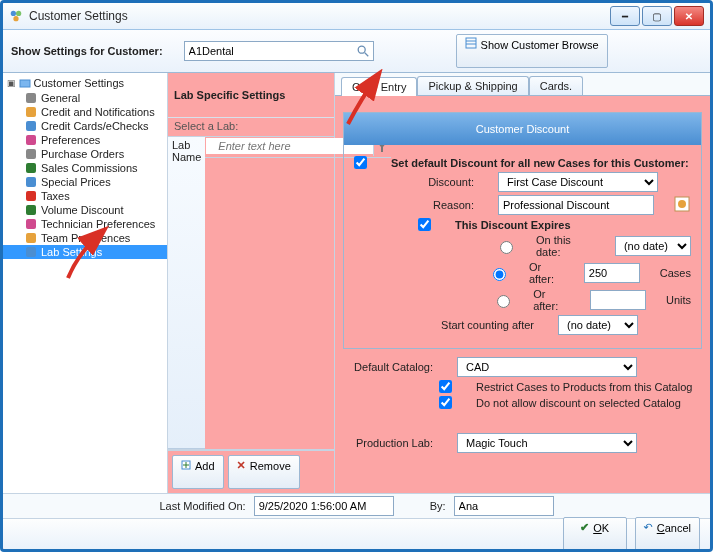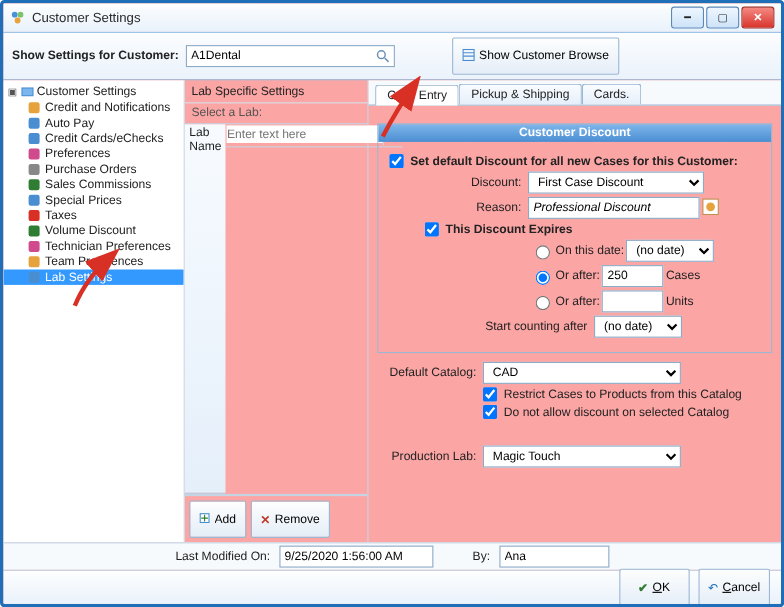--- a/index.html
+++ b/index.html
@@ -3,53 +3,53 @@
 <meta charset="utf-8">
 <style>
 html,body{margin:0;padding:0;font-family:Tahoma,Arial,sans-serif;font-size:11px;background:#fff;color:#222}
 .window{width:713px;height:552px;box-sizing:border-box;border:3px solid #1e6fb8;border-radius:4px;background:#fca5a5;position:relative;display:flex;flex-direction:column;overflow:hidden}
 .titlebar{height:26px;background:linear-gradient(#fdfefe,#e8f1fb);display:flex;align-items:center;padding:0 6px;border-bottom:1px solid #9ec3e6}
 .titlebar .ticon{width:14px;height:14px;margin-right:6px}
 .titlebar .title{flex:1;font-size:12px;color:#2a2a2a}
 .winbtns{display:flex;gap:2px}
 .winbtn{width:28px;height:18px;border:1px solid #5a88b8;border-radius:3px;background:linear-gradient(#eef6ff,#cde3f8);display:flex;align-items:center;justify-content:center;font-size:10px}
 .winbtn.close{background:linear-gradient(#f48a83,#d9342b);border-color:#a32c24;color:#fff;font-weight:bold}
-.toolbar{height:34px;border-bottom:1px solid #9dbad6;background:linear-gradient(#fcfdff,#eaf2fb);display:flex;align-items:center;padding:4px 8px;gap:6px}
+.toolbar{height:34px;border-bottom:1px solid #9dbad6;background:linear-gradient(#fcfdff,#eaf2fb);display:flex;align-items:center;padding:4px 8px;gap:21px}
 .lbl-bold{font-weight:bold}
 .search-wrap{position:relative;width:190px}
 .search-wrap input{width:100%;height:20px;border:1px solid #8ca9c6;padding:0 22px 0 4px;box-sizing:border-box;font-size:11px}
 .search-wrap .mag{position:absolute;right:3px;top:2px;width:16px;height:16px;display:flex;align-items:center;justify-content:center;color:#6a8fb5}
-.btn{height:22px;border:1px solid #9cb7d2;background:linear-gradient(#fdfefe,#e4edf7);padding:16px 8px;display:inline-flex;align-items:center;gap:4px;font-size:11px;border-radius:2px;cursor:pointer}
+.btn{height:22px;border:1px solid #9cb7d2;background:linear-gradient(#fdfefe,#e4edf7);padding:16px 8px;display:inline-flex;align-items:flex-end;gap:4px;font-size:11px;border-radius:2px;cursor:pointer}
 .body{display:flex;flex:1;min-height:0}
 .tree{width:164px;border-right:1px solid #c5d4e3;background:#fff;overflow:auto;padding:2px 0}
 .tree-root{padding:2px 4px;display:flex;align-items:center;gap:3px}
 .tree-item{padding:1px 4px 1px 22px;display:flex;align-items:center;gap:4px;white-space:nowrap}
 .tree-item.sel{background:#3399ff;color:#fff}
 .ticon-sm{width:12px;height:12px;display:inline-block;flex:0 0 12px}
 .mid{width:166px;border-right:1px solid #c5d4e3;display:flex;flex-direction:column}
-.mid-h{padding:4px 6px;font-weight:normal;border-bottom:1px solid #d6e1ec}
+.mid-h{padding:16px 6px;font-weight:bold;border-bottom:1px solid #d6e1ec}
 .mid-sub{padding:2px 6px 4px;color:#555}
 .lablist-wrap{border-top:1px solid #c5d4e3;border-bottom:1px solid #c5d4e3;flex:1;display:flex;flex-direction:row}
 .lablist-hdr{background:linear-gradient(#f7fbff,#e5effa);border-bottom:1px solid #b9cde2;padding:2px 4px}
 .labfilter{padding:1px;height:18px;border-bottom:1px solid #c5d4e3;display:flex}
-.labfilter input{flex:1;border:none;padding:0 0;color:#888;font-size:11px;height:16px}
+.labfilter input{flex:1;border:none;padding:0 12px;color:#888;font-style:italic;font-size:11px;height:16px}
 .labfilter .fbtn{width:16px;border-left:1px solid #c5d4e3;display:flex;align-items:center;justify-content:center;color:#666}
 .labrows{flex:1;overflow:auto}
 .labrow{padding:1px 4px}
 .labrow.sel{background:#e9e9e9}
 .mid-btns{padding:4px;display:flex;gap:4px;border-top:1px solid #c5d4e3}
 .right{flex:1;display:flex;flex-direction:column;min-width:0}
 .tabs{height:22px;display:flex;align-items:flex-end;padding-left:6px;border-bottom:1px solid #9cb7d2;background:#f6fafd}
 .tab{padding:3px 10px;border:1px solid #9cb7d2;border-bottom:none;border-radius:3px 3px 0 0;margin-right:0;background:linear-gradient(#f9fcff,#e5effa);font-size:11px}
 .tab.active{background:#fff;position:relative;top:1px}
 .right-body{flex:1;overflow:auto;padding:6px 8px 6px 8px}
 .groupbox{border:1px solid #9cb7d2;position:relative;margin:10px 0 8px 0;padding:0}
-.groupbox .gb-title{height:16px;background:linear-gradient(#7fb6ea,#4a8ed2);color:#fff;font-weight:bold;display:flex;align-items:center;justify-content:center;font-size:11px}
+.groupbox .gb-title{height:32px;background:linear-gradient(#7fb6ea,#4a8ed2);color:#fff;font-weight:normal;display:flex;align-items:center;justify-content:center;font-size:11px}
 .gb-body{padding:8px 10px 10px 10px}
-.row{display:flex;align-items:center;margin:3px 0;gap:2px}
+.row{display:flex;align-items:center;margin:3px 0;gap:20px}
 .row .rlabel{width:120px;text-align:right;padding-right:4px}
 input[type=text].txt,select.sel{height:20px;border:1px solid #8ca9c6;font-size:11px;padding:0 4px;box-sizing:border-box;background:#fff}
 select.sel{height:20px}
 .cb{margin:0 4px 0 0}
 .radio-wrap{margin-left:36px}
 .row .numbox{width:56px}
 .greyed{background:#eee;color:#aaa}
 .footer-mod{height:24px;border-top:1px solid #c5d4e3;display:flex;align-items:center;justify-content:center;gap:8px;background:#f6fafd}
 .footer-btn{height:30px;border-top:1px solid #c5d4e3;background:linear-gradient(#fdfefe,#eaf2fb);display:flex;align-items:center;justify-content:flex-end;gap:8px;padding:0 10px}
 .footer-btn .btn{min-width:64px;justify-content:center}
@@ -106,29 +106,29 @@
     <div class="tree-root">
       <span style="font-size:9px;color:#555">▣</span>
       <span class="ticon-sm"><svg viewBox="0 0 12 12" width="12" height="12">
               <rect x="1" y="3" width="10" height="7" fill="#7bb6ef" stroke="#4a8ed2"></rect>
             </svg></span>
       <span>Customer Settings</span>
     </div>
     <div id="tree-items">
           <div class="tree-item">
             <span class="ticon-sm"><svg viewBox="0 0 12 12" width="12" height="12">
+                <rect x="1" y="1" width="10" height="10" rx="2" fill="#888"></rect>
+              </svg></span>
+            <span>General</span>
+          </div>
+          <div class="tree-item">
+            <span class="ticon-sm"><svg viewBox="0 0 12 12" width="12" height="12">
                 <rect x="1" y="1" width="10" height="10" rx="2" fill="#e6a23c"></rect>
               </svg></span>
             <span>Credit and Notifications</span>
-          </div>
-          <div class="tree-item">
-            <span class="ticon-sm"><svg viewBox="0 0 12 12" width="12" height="12">
-                <rect x="1" y="1" width="10" height="10" rx="2" fill="#4a8ed2"></rect>
-              </svg></span>
-            <span>Auto Pay</span>
           </div>
           <div class="tree-item">
             <span class="ticon-sm"><svg viewBox="0 0 12 12" width="12" height="12">
                 <rect x="1" y="1" width="10" height="10" rx="2" fill="#4a8ed2"></rect>
               </svg></span>
             <span>Credit Cards/eChecks</span>
           </div>
           <div class="tree-item">
             <span class="ticon-sm"><svg viewBox="0 0 12 12" width="12" height="12">
                 <rect x="1" y="1" width="10" height="10" rx="2" fill="#d04a8e"></rect>
@@ -235,27 +235,27 @@
             <b>Set default Discount for all new Cases for this Customer:</b>
           </div>
           <div class="row">
             <span class="rlabel">Discount:</span>
             <select class="sel" style="width:160px">
               <option>First Case Discount</option>
             </select>
           </div>
           <div class="row">
             <span class="rlabel">Reason:</span>
-            <input type="text" class="txt" style="width: 156px; font-style: italic;" value="Professional Discount">
+            <input type="text" class="txt" style="width: 156px;" value="Professional Discount">
             <span><svg width="16" height="16" viewBox="0 0 16 16">
                     <rect x="1" y="1" width="14" height="14" fill="#fff" stroke="#c09050"></rect>
                     <circle cx="8" cy="8" r="4" fill="#e6a23c"></circle>
                   </svg></span>
           </div>
-          <div class="row" style="margin-left:32px">
+          <div class="row" style="margin-left:64px">
             <input type="checkbox" class="cb" checked="" style="">
             <b>This Discount Expires</b>
           </div>
           <div class="row radio-wrap">
             <span style="width:90px"></span>
             <input type="radio" name="exp" style="">
             <span>On this date:</span>
             <select class="sel" style="width:80px"><option>(no date)</option></select>
           </div>
           <div class="row radio-wrap">

